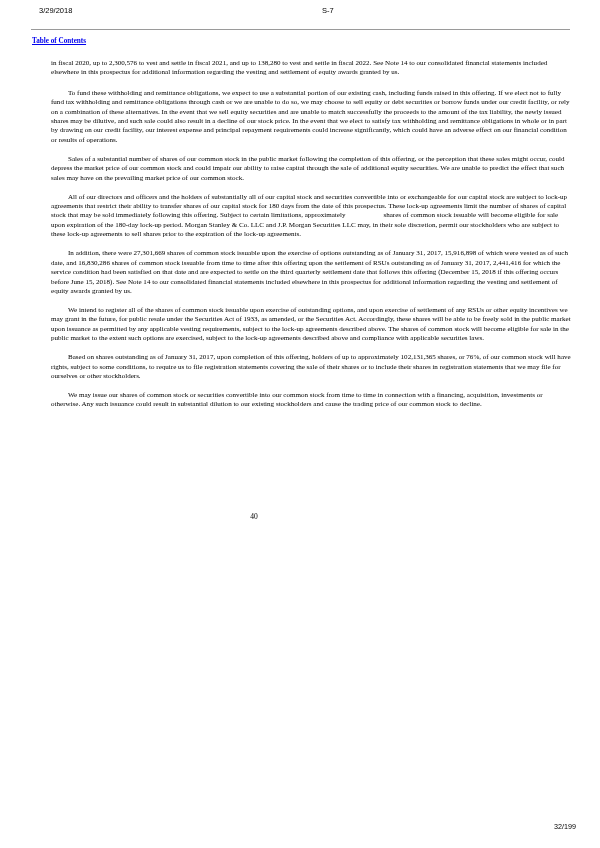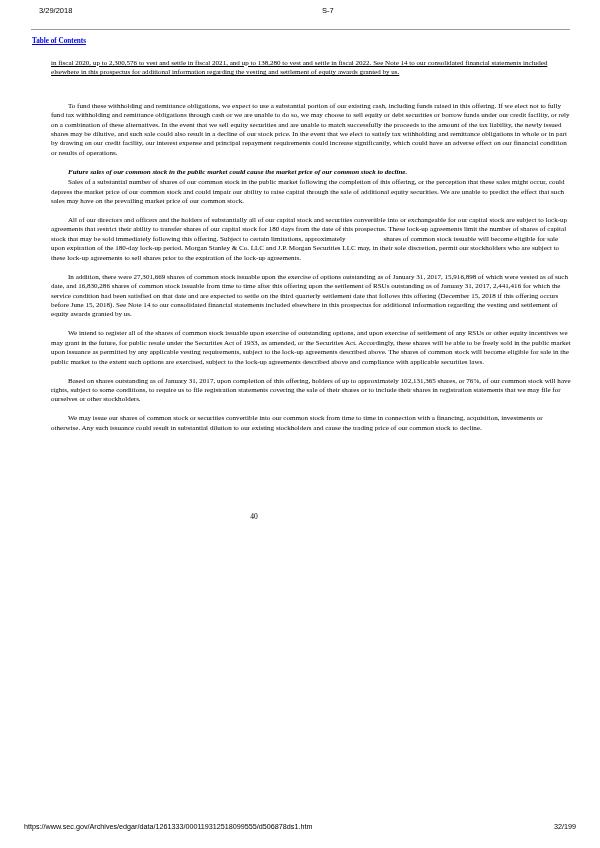--- a/index.html
+++ b/index.html
@@ -20,21 +20,21 @@
       font-family: Liberation Serif, serif; font-size: 7.2px; font-weight: bold;
       color: #0000ee; text-decoration: underline; cursor: pointer;
     }
     .content {
       position: absolute; top: 59px; left: 51px; width: 520px;
       font-family: "Liberation Serif", serif; font-size: 7.05px; line-height: 9.4px; color: #000;
     }
     .content p { margin: 0 0 9.6px 0; text-align: left; }
     .content p.indent { text-indent: 17px; }
     .content p.heading { text-indent: 17px; font-weight: bold; font-style: italic; margin-bottom: 1px; }
-    .content p.nogap { margin-bottom: 24px; text-decoration: underline; }
+    .content p.nogap { margin-bottom: 11px; }
     .page-number {
       position: absolute; top: 512px; left: 0; width: 508px; text-align: center;
       font-family: "Liberation Serif", serif; font-size: 7.5px; color: #000;
     }
     .print-footer {
       position: absolute; top: 822px; left: 24px; right: 24px; height: 10px;
       font-family: "Liberation Sans", sans-serif; font-size: 7.2px; color: #000;
     }
     .print-footer .url { position: absolute; left: 0; top: 0; }
     .print-footer .pages { position: absolute; right: 0; top: 0; }
@@ -48,27 +48,25 @@
   <span class="title">S-7</span>
 </div>
 
 <div class="rule"></div>
 
 <a class="toc-link">Table of Contents</a>
 
 <div class="content">
   <p class="nogap">in fiscal 2020, up to 2,300,576 to vest and settle in fiscal 2021, and up to 138,280 to vest and settle in fiscal 2022. See Note 14 to our consolidated financial statements included elsewhere in this prospectus for additional information regarding the vesting and settlement of equity awards granted by us.</p>
   <p class="indent">To fund these withholding and remittance obligations, we expect to use a substantial portion of our existing cash, including funds raised in this offering. If we elect not to fully fund tax withholding and remittance obligations through cash or we are unable to do so, we may choose to sell equity or debt securities or borrow funds under our credit facility, or rely on a combination of these alternatives. In the event that we sell equity securities and are unable to match successfully the proceeds to the amount of the tax liability, the newly issued shares may be dilutive, and such sale could also result in a decline of our stock price. In the event that we elect to satisfy tax withholding and remittance obligations in whole or in part by drawing on our credit facility, our interest expense and principal repayment requirements could increase significantly, which could have an adverse effect on our financial condition or results of operations.</p>
-  <p class="heading">Future sales of our common stock in the public market could cause the market price of our common stock to decline.</p>
   <p class="indent">Sales of a substantial number of shares of our common stock in the public market following the completion of this offering, or the perception that these sales might occur, could depress the market price of our common stock and could impair our ability to raise capital through the sale of additional equity securities. We are unable to predict the effect that such sales may have on the prevailing market price of our common stock.</p>
   <p class="indent"><span>All of our directors and officers and the holders of substantially all of our capital stock and securities convertible into or exchangeable for our capital stock are subject to lock-up agreements that restrict their ability to transfer shares of our capital stock for 180 days from the date of this prospectus. These lock-up agreements limit the number of shares of capital stock that may be sold immediately following this offering. Subject to certain limitations, approximately</span><span class="gap"></span><span>shares of common stock issuable will become eligible for sale upon expiration of the 180-day lock-up period. Morgan Stanley &amp; Co. LLC and J.P. Morgan Securities LLC may, in their sole discretion, permit our stockholders who are subject to these lock-up agreements to sell shares prior to the expiration of the lock-up agreements.</span></p>
   <p class="indent">In addition, there were 27,301,669 shares of common stock issuable upon the exercise of options outstanding as of January 31, 2017, 15,916,898 of which were vested as of such date, and 16,830,286 shares of common stock issuable from time to time after this offering upon the settlement of RSUs outstanding as of January 31, 2017, 2,441,416 for which the service condition had been satisfied on that date and are expected to settle on the third quarterly settlement date that follows this offering (December 15, 2018 if this offering occurs before June 15, 2018). See Note 14 to our consolidated financial statements included elsewhere in this prospectus for additional information regarding the vesting and settlement of equity awards granted by us.</p>
   <p class="indent">We intend to register all of the shares of common stock issuable upon exercise of outstanding options, and upon exercise of settlement of any RSUs or other equity incentives we may grant in the future, for public resale under the Securities Act of 1933, as amended, or the Securities Act. Accordingly, these shares will be able to be freely sold in the public market upon issuance as permitted by any applicable vesting requirements, subject to the lock-up agreements described above. The shares of common stock will become eligible for sale in the public market to the extent such options are exercised, subject to the lock-up agreements described above and compliance with applicable securities laws.</p>
   <p class="indent">Based on shares outstanding as of January 31, 2017, upon completion of this offering, holders of up to approximately 102,131,365 shares, or 76%, of our common stock will have rights, subject to some conditions, to require us to file registration statements covering the sale of their shares or to include their shares in registration statements that we may file for ourselves or other stockholders.</p>
   <p class="indent">We may issue our shares of common stock or securities convertible into our common stock from time to time in connection with a financing, acquisition, investments or otherwise. Any such issuance could result in substantial dilution to our existing stockholders and cause the trading price of our common stock to decline.</p>
 </div>
 
 <div class="page-number">40</div>
 
 <div class="print-footer">
-  <span class="url">https://www.sec.gov/Archives/edgar/data/1261333/000119312518099555/d506878ds1.htm</span>
   <span class="pages">32/199</span>
 </div>
 
 </body></html>

